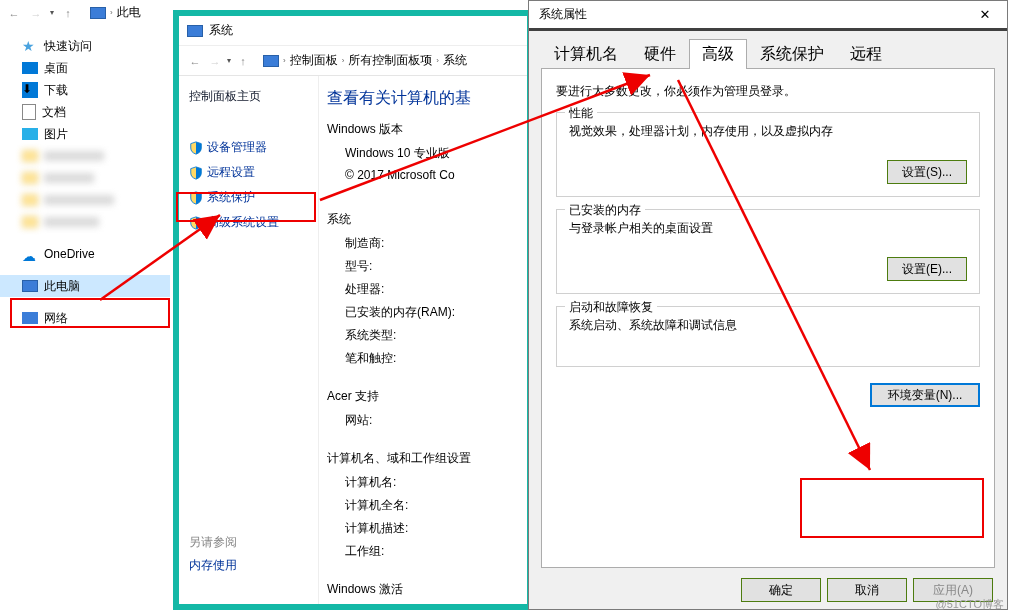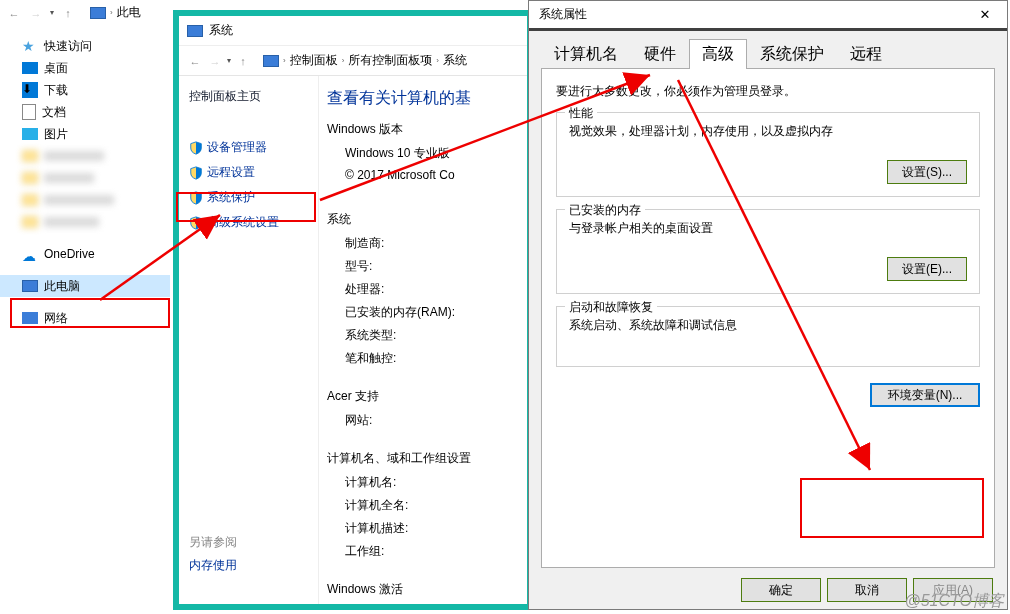--- a/index.html
+++ b/index.html
@@ -65,21 +65,21 @@
     .btn-row { display: flex; justify-content: flex-end; }
     .btn { min-width: 80px; height: 24px; background: #e1e1e1; border: 1px solid #4d7c0f; font-size: 12px; cursor: pointer; padding: 0 10px; display: inline-flex; align-items: center; justify-content: center; }
     .btn.focused { border: 2px solid #0078d7; background:#e1e1e1;}
     .btn:disabled { color: #888; }
     .dialog-footer { display: flex; justify-content: flex-end; gap: 6px; padding: 0 14px 10px 4px; }
     .red-box-env { position: absolute; left: 800px; top: 478px; width: 184px; height: 60px; border: 2px solid #e00; pointer-events: none; }
     
     
     .arrow { position: absolute; pointer-events: none; }
     
-    .watermark { position: absolute; right: 6px; bottom: 2px; color: #999; font-size: 16px; font-style: italic; }
+    .watermark { position: absolute; right: 6px; bottom: 2px; color: #999; font-size: 11px; }
   </style>
 </head>
 <body>
 
 <div class="explorer">
   <div class="explorer-header">
     <span class="nav-arrow">←</span>
     <span class="nav-arrow" style="opacity:.4">→</span>
     <span class="dropdown-arrow">▾</span>
     <span class="nav-arrow">↑</span>

